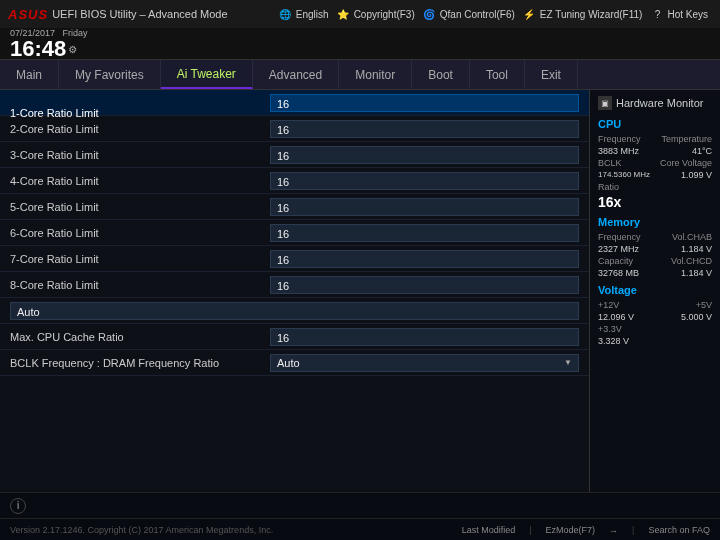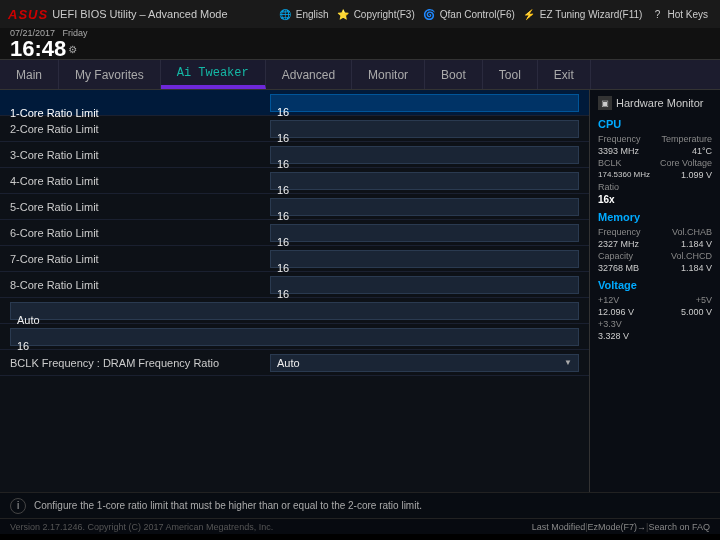--- a/index.html
+++ b/index.html
@@ -78,24 +78,23 @@
     .nav-tab {
       padding: 0 16px;
       display: flex;
       align-items: center;
       cursor: pointer;
       font-size: 12px;
       color: #aaa;
       border-right: 1px solid #2a2a3e;
     }
     .nav-tab.active {
-      color: #14b8a6;
-      border-bottom: 4px solid #6d28d9;
+      color: #bef264;
+      border-bottom: 2px solid #6d28d9;
       background: #1a1a2e;
-      font-family: Liberation Mono, monospace;
     }
 
     
     #main {
       display: flex;
       height: calc(540px - 28px - 32px - 30px - 26px - 22px);
     }
 
     
     #settings-panel {
@@ -124,21 +123,21 @@
       color: #fff;
       font-weight: normal;
       margin-top: 20px;
     }
     .setting-value {
       flex: 1;
       background: #1a2535;
       border: 1px solid #2a3a50;
       color: #eee;
       font-size: 11px;
-      padding: 8px 6px;
+      padding: 0 6px;
       height: 18px;
       line-height: 18px;
     }
     .setting-value.active-val {
       background: #003366;
       border-color: #005599;
       color: #fff;
     }
     .setting-value.dropdown {
       display: flex;
@@ -190,21 +189,21 @@
     .hw-label {
       color: #888;
       font-size: 9px;
     }
     .hw-value {
       color: #ccc;
       font-size: 9px;
     }
     .hw-big-value {
       color: #fff;
-      font-size: 10px;
+      font-size: 14px;
       font-weight: bold;
     }
 
     
     #info-bar {
       height: 26px;
       background: #080c12;
       border-top: 1px solid #222;
       display: flex;
       align-items: center;
@@ -223,34 +222,35 @@
       color: #aaa;
       flex-shrink: 0;
     }
     #info-text {
       color: #aaa;
       font-size: 10px;
     }
 
     
     #bottom-bar {
-      height: 16px;
+      height: 22px;
       background: #070a10;
       border-top: 1px solid #222;
       display: flex;
       align-items: center;
       justify-content: space-between;
       padding: 0 10px;
     }
     #version-text {
       color: #555;
       font-size: 9px;
     }
     #bottom-actions {
       display: flex;
+      gap: 14px;
     }
     .bottom-action {
       color: #888;
       font-size: 9px;
       cursor: pointer;
       display: flex;
       align-items: center;
       gap: 3px;
     }
     .divider-v {
@@ -354,20 +354,21 @@
     <div class="setting-row">
       <span class="setting-label">8-Core Ratio Limit</span>
       <span class="setting-value">16</span>
     </div>
 
     <div class="setting-row">
       <span class="setting-value">Auto</span>
     </div>
 
     <div class="setting-row">
+      <span class="setting-label">Max. CPU Cache Ratio</span>
       <span class="setting-value">16</span>
     </div>
 
     <div class="setting-row">
       <span class="setting-label">BCLK Frequency : DRAM Frequency Ratio</span>
       <span class="setting-value dropdown">Auto</span>
     </div>
 
 
   </div>
@@ -377,21 +378,21 @@
       <span class="monitor-icon">▣</span>
       <span>Hardware Monitor</span>
     </div>
 
     <div class="hw-section-title">CPU</div>
     <div class="hw-row">
       <span class="hw-label">Frequency</span>
       <span class="hw-label">Temperature</span>
     </div>
     <div class="hw-row">
-      <span class="hw-value">3393 MHz</span>
+      <span class="hw-value">3883 MHz</span>
       <span class="hw-value">41°C</span>
     </div>
     <div class="hw-row">
       <span class="hw-label">BCLK</span>
       <span class="hw-label">Core Voltage</span>
     </div>
     <div class="hw-row">
       <span class="hw-value" style="font-size:8px;">174.5360 MHz</span>
       <span class="hw-value">1.099 V</span>
     </div>
@@ -434,21 +435,20 @@
     </div>
     <div class="hw-row">
       <span class="hw-value">3.328 V</span>
     </div>
 
   </div>
 </div>
 
 <div id="info-bar">
   <div id="info-icon">i</div>
-  <span id="info-text">Configure the 1-core ratio limit that must be higher than or equal to the 2-core ratio limit.</span>
 </div>
 
 <div id="bottom-bar">
   <span id="version-text">Version 2.17.1246. Copyright (C) 2017 American Megatrends, Inc.</span>
   <div id="bottom-actions">
     <span class="bottom-action">Last Modified</span>
     <span class="divider-v">|</span>
     <span class="bottom-action">EzMode(F7)</span>
     <span style="color:#888;font-size:9px;">→</span>
     <span class="divider-v">|</span>

